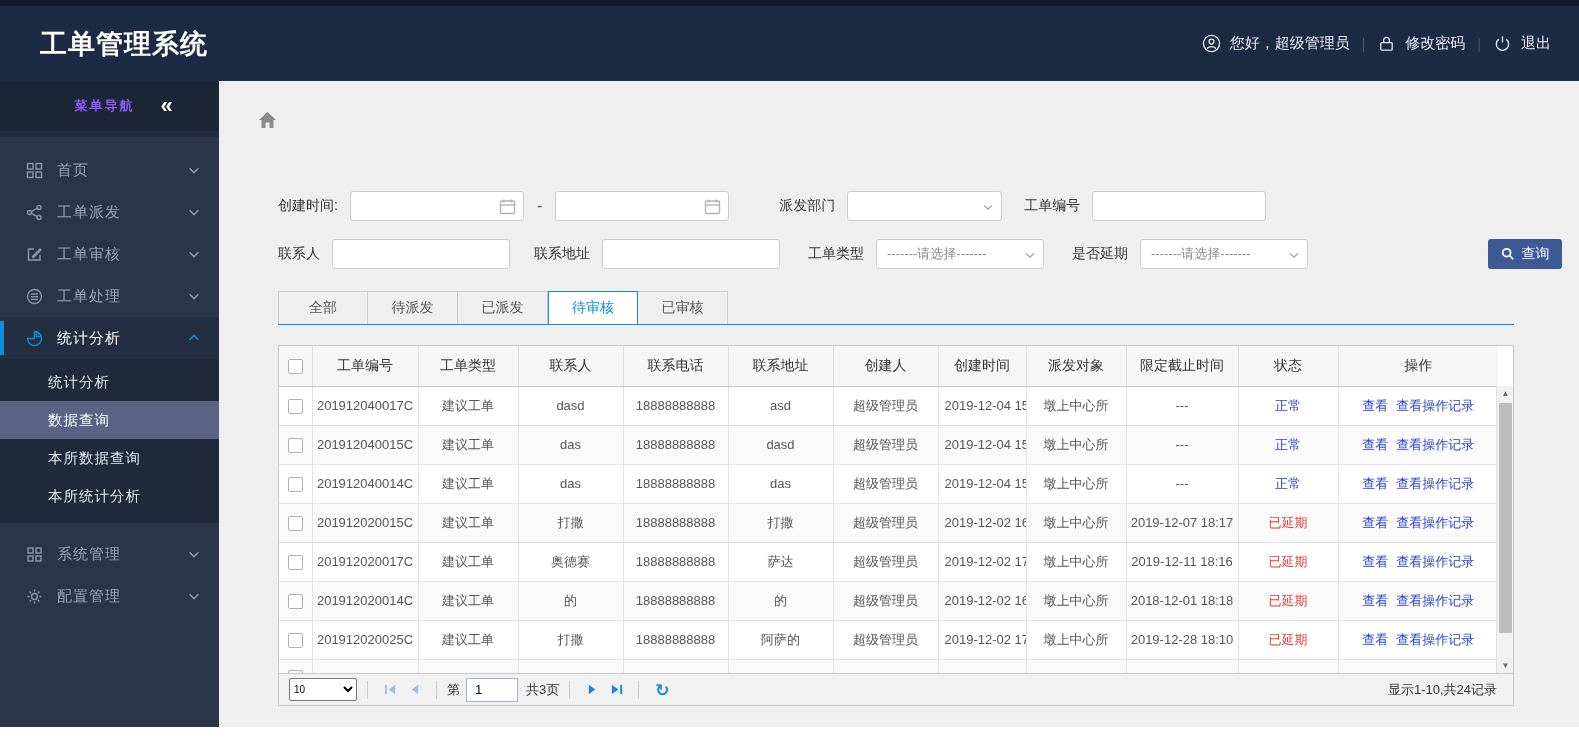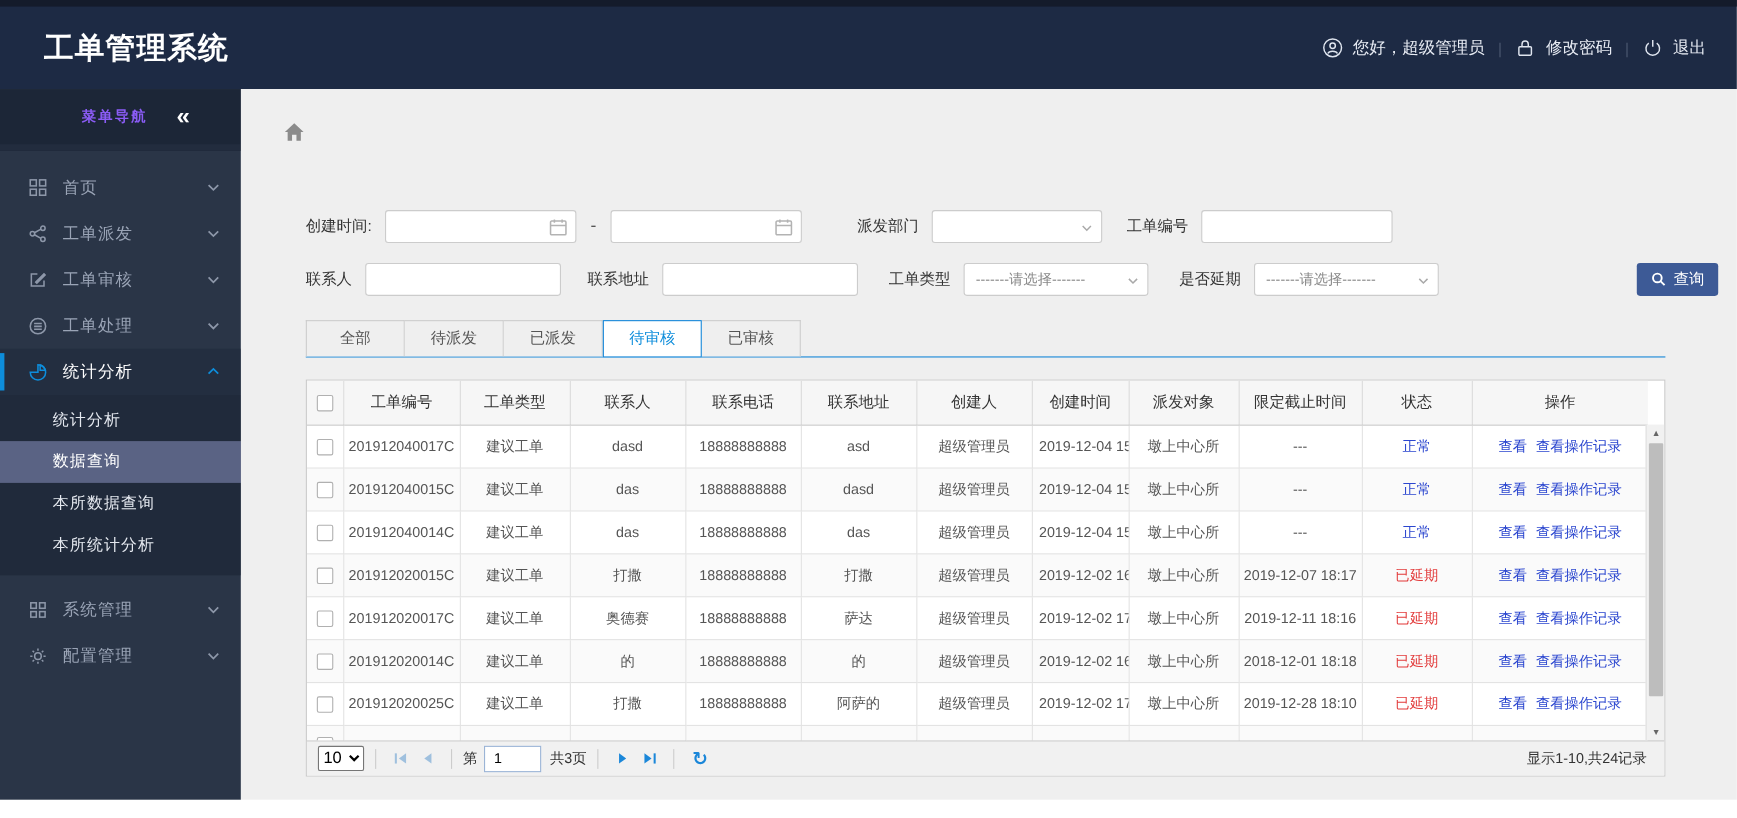--- a/index.html
+++ b/index.html
@@ -87,21 +87,21 @@
 
   
   .vscroll { position:absolute; top:40px; right:0; width:17px; height:287px; background:#f1f1f1; border-left:1px solid #e0e0e0; }
   .vscroll .arr { position:absolute; left:0; width:17px; height:15px; display:flex; align-items:center; justify-content:center; color:#666; font-size:8px; cursor:pointer; }
   .vscroll .arr.up { top:0; }
   .vscroll .arr.down { bottom:0; }
   .vscroll .thumb { position:absolute; left:2px; width:13px; top:17px; height:230px; background:#bdbdbd; border-radius:1px; cursor:pointer; }
 
   
   .pager { height:32px; background:#f1f1f1; border-top:1px solid #c9c9c9; display:flex; align-items:center; padding:0 10px; font-size:13px; color:#333; }
-  .pager select { height:23px; width:42px; font-size:15px; border:1px solid #767676; border-radius:2px; background:#fff; cursor:pointer; }
+  .pager select { height:23px; width:68px; font-size:10px; border:1px solid #767676; border-radius:2px; background:#fff; cursor:pointer; }
   .psep { width:1px; height:18px; background:#ccc; margin:0 10px; }
   .picon { width:18px; height:18px; display:flex; align-items:center; justify-content:center; cursor:pointer; margin:0 3px; }
   .picon svg { width:13px; height:13px; }
   .picon.dis svg { fill:#9fc0de; }
   .picon.en svg { fill:#1b87d9; }
   .refresh { font-family:"DejaVu Sans",sans-serif; color:#1b87d9; font-size:17px; font-weight:bold; cursor:pointer; margin-left:6px; }
   .pageno { width:52px; height:24px; border:1px solid #9bb4d6; background:#fff; margin:0 8px 0 6px; text-align:left; font-size:13px; padding-left:8px; outline:none; }
   .pager .summary { margin-left:auto; padding-right:6px; color:#333; }
 </style>
 </head>

